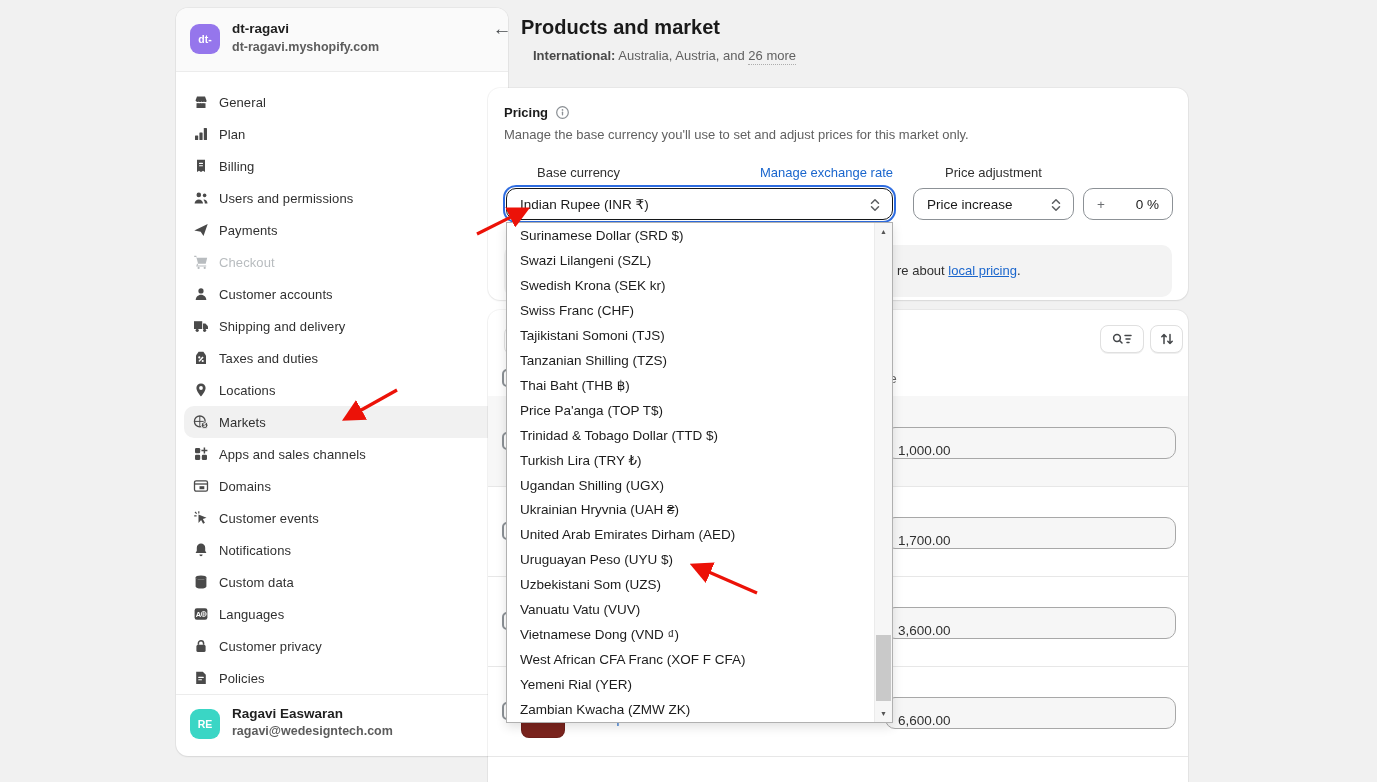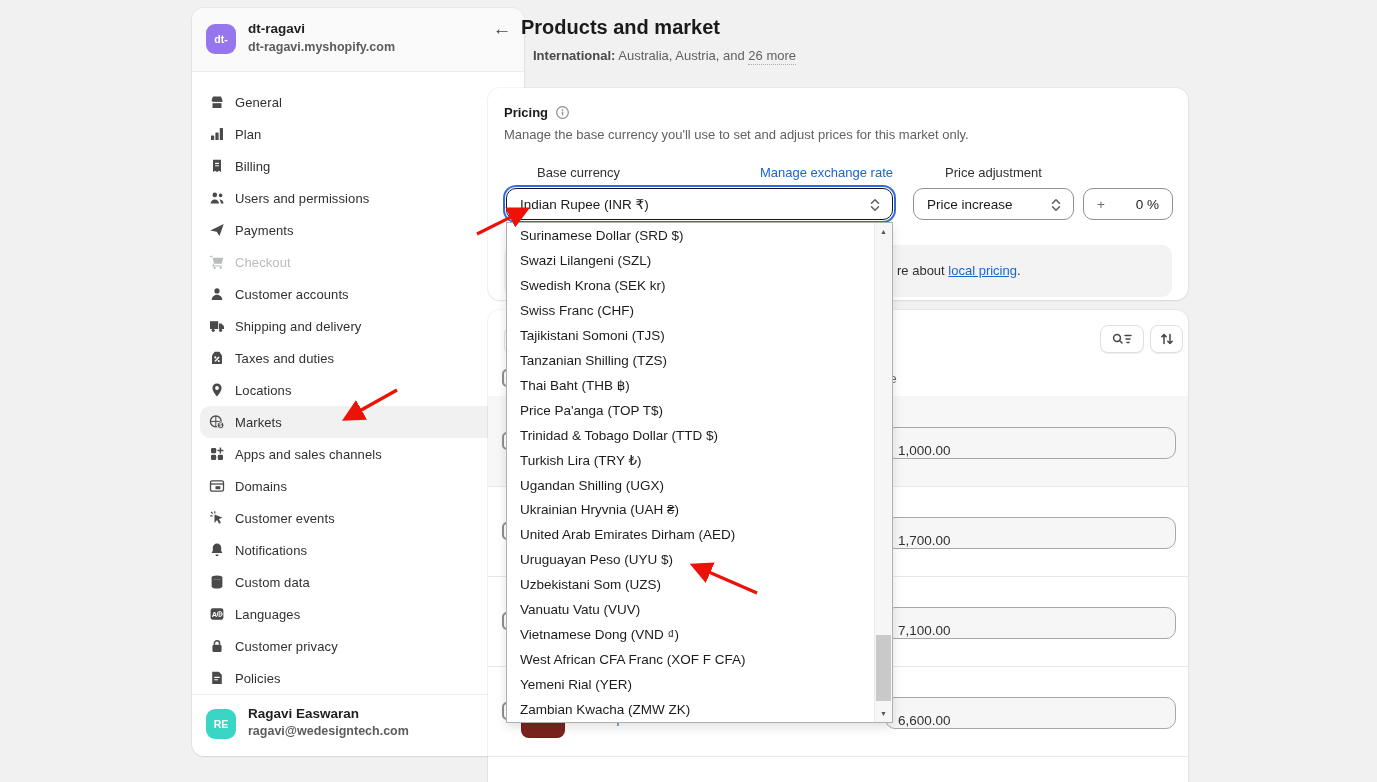--- a/index.html
+++ b/index.html
@@ -1,20 +1,20 @@
 <!DOCTYPE html>
 <html><head>
 <meta charset="utf-8">
 <style>
   html,body{margin:0;padding:0;background:#f1f1f1;}
   #app{position:relative;width:1377px;height:782px;background:#f1f1f1;overflow:hidden;
        font-family:"Liberation Sans","DejaVu Sans",sans-serif;color:#1a1a1a;-webkit-font-smoothing:antialiased;}
   .card{position:absolute;background:#fff;border-radius:12px;box-shadow:0 1px 2px rgba(0,0,0,.07),0 0 0 1px rgba(0,0,0,.04);}
   
-  #sidebar{left:192px;top:8px;width:332px;height:748px;}
+  #sidebar{left:176px;top:8px;width:332px;height:748px;}
   .sb-head{position:absolute;top:0;left:0;right:0;height:63px;background:#fafafa;border-bottom:1px solid #ececec;border-radius:12px 12px 0 0;cursor:pointer;}
   .sb-avatar{position:absolute;left:14px;top:16px;width:30px;height:30px;border-radius:9px;background:#9576ec;color:#fff;
              font-size:10.5px;font-weight:bold;display:flex;align-items:center;justify-content:center;}
   .sb-name{position:absolute;left:56px;top:13px;font-size:13.5px;font-weight:bold;color:#1f1f1f;}
   .sb-domain{position:absolute;left:56px;top:32px;font-size:12.5px;color:#5c5c5c;font-weight:bold;}
   #sb-menu{position:absolute;top:78px;left:8px;right:8px;}
   .side-item{position:relative;height:32px;border-radius:10px;display:flex;align-items:center;padding-left:8px;cursor:pointer;color:#303030;}
   .side-item .ic{width:17px;height:17px;margin-right:10px;display:flex;align-items:center;justify-content:center;color:#4a4a4a;}
   .side-item .lbl{font-size:13px;font-weight:500;letter-spacing:.1px;}
   .side-item.active{background:#f1f1f1;}
@@ -356,21 +356,21 @@
           <span class="chk" style="left:14px;top:36px;"></span>
           <span class="thumb" style="background:#e3e3e3;"></span>
           <span class="price-in">
             <span>1,700.00</span>
           </span>
         </div>
         <div class="t-row" style="top: 266px;">
           <span class="chk" style="left:14px;top:36px;"></span>
           <span class="thumb" style="background:#e3e3e3;"></span>
           <span class="price-in">
-            <span>7,100.00</span>
+            <span>3,600.00</span>
           </span>
         </div>
         <div class="t-row" style="top: 356px;">
           <span class="chk" style="left:14px;top:36px;"></span>
           <span class="thumb" style="background:#7b241e;"></span>
           <span class="rowmeta"><a class="lnk">View prices</a> <span>• 2 variants</span></span>
           <span class="price-in">
             <span>6,600.00</span>
           </span>
         </div>

